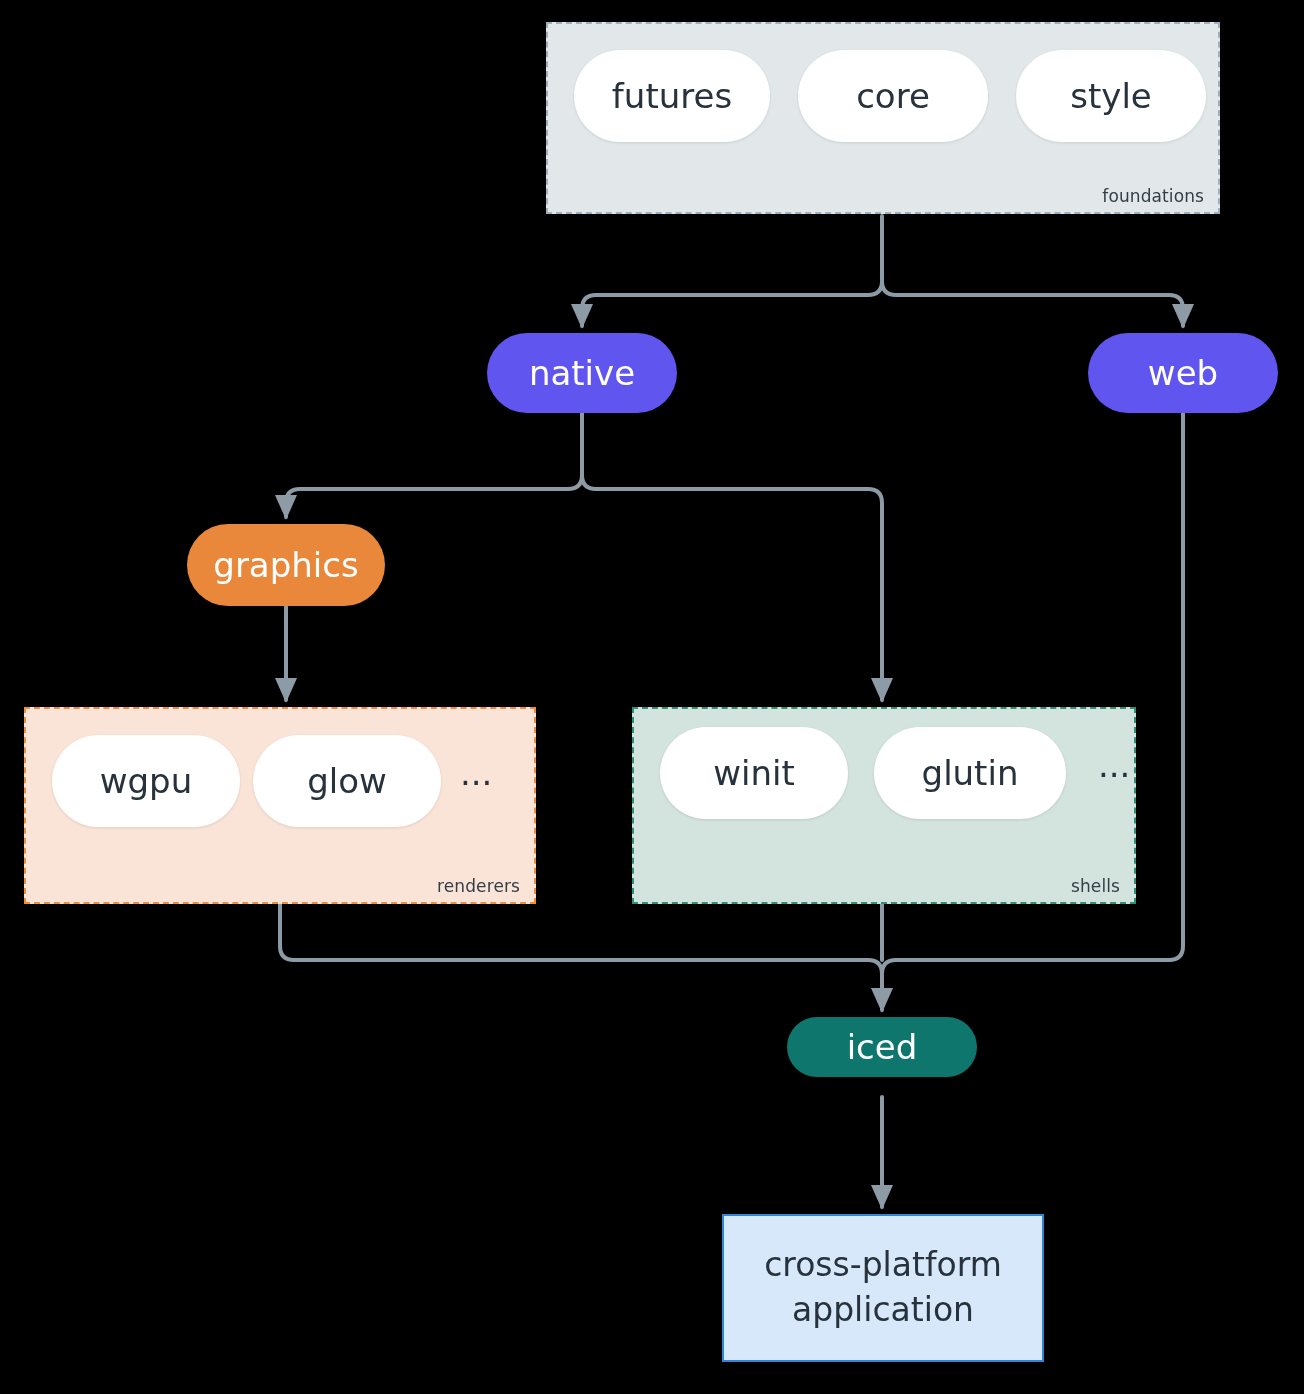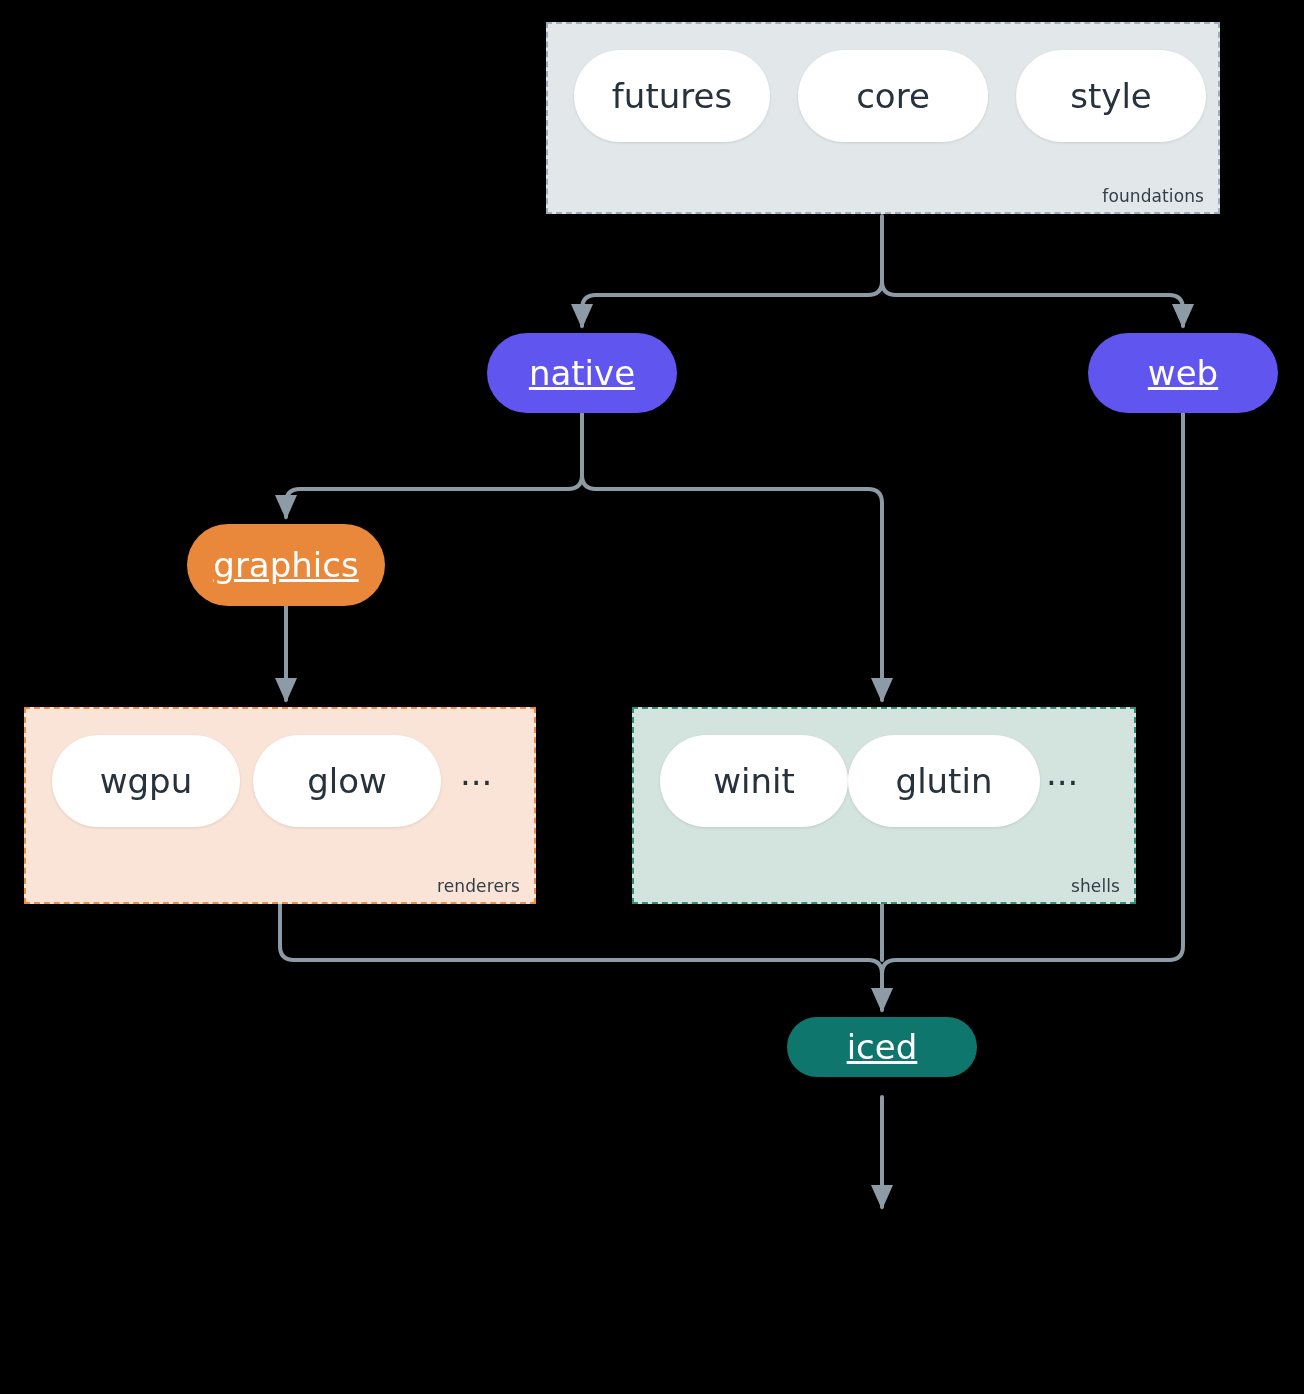--- a/index.html
+++ b/index.html
@@ -76,21 +76,22 @@
   #cluster-shells {
     left: 632px;
     top: 707px;
     width: 504px;
     height: 197px;
     background: #d3e3de;
     border: 2px dashed #2e9177;
   }
   #cluster-shells .cluster-row {
     left: 26px;
-    top: 26px;
+    top: 18px;
+    gap: 26px;
   }
 
   
   .leaf {
     background: #ffffff;
     border-radius: 999px;
     display: flex;
     align-items: center;
     justify-content: center;
     font-size: 34px;
@@ -115,21 +116,20 @@
   
   .pill {
     position: absolute;
     border-radius: 999px;
     display: flex;
     align-items: center;
     justify-content: center;
     color: #ffffff;
     font-size: 34px;
     box-sizing: border-box;
-    text-decoration: underline;
   }
   #node-native {
     left: 487px;
     top: 333px;
     width: 190px;
     height: 80px;
     background: #6155ef;
   }
   #node-web {
     left: 1088px;
@@ -226,14 +226,18 @@
       <div class="ellipsis">...</div>
     </div>
     <div class="cluster-label">shells</div>
   </div>
 
   <div class="pill" id="node-native">native</div>
   <div class="pill" id="node-web">web</div>
   <div class="pill" id="node-graphics">graphics</div>
   <div class="pill" id="node-iced">iced</div>
 
+  <div id="node-app">
+    <span>cross-platform</span>
+    <span>application</span>
+  </div>
 
 </div>
 
 </body></html>

